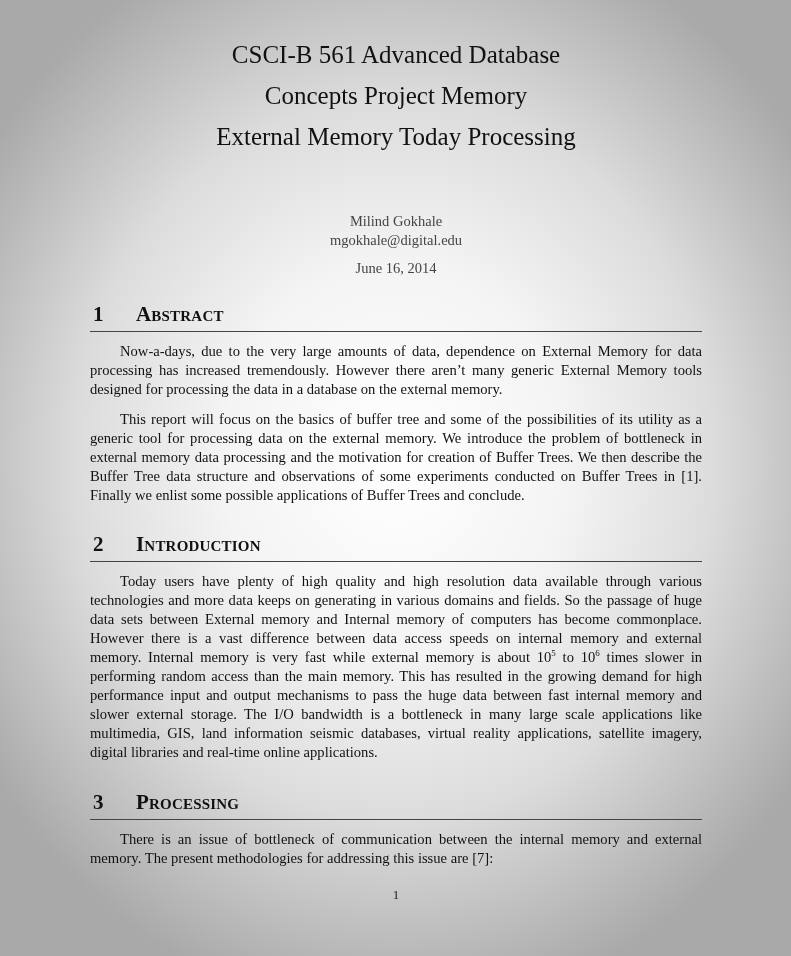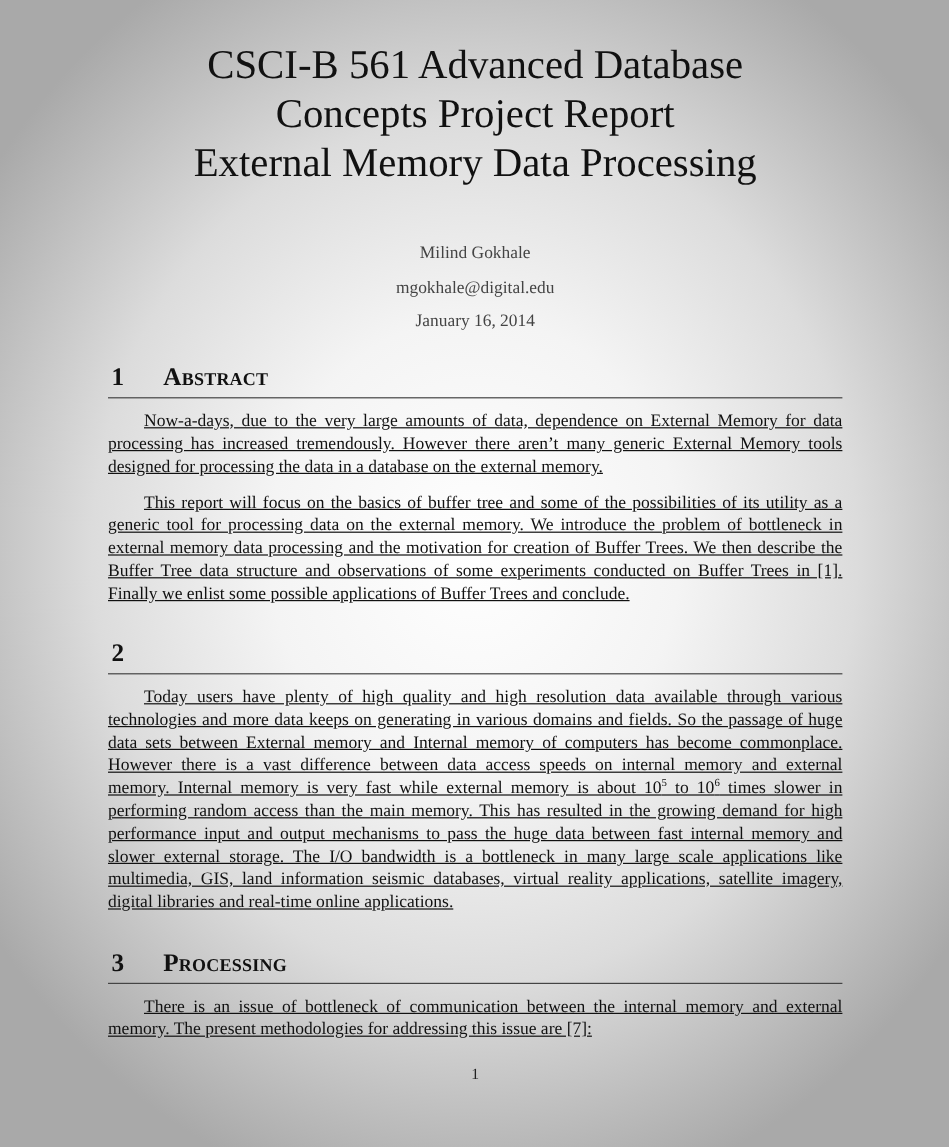--- a/index.html
+++ b/index.html
@@ -5,69 +5,70 @@
   html, body { margin: 0; padding: 0; }
   body {
     width: 791px; height: 956px; overflow: hidden; position: relative;
     background: radial-gradient(ellipse 62% 58% at 50% 48%, #ffffff 0%, #f4f4f4 35%, #dcdcdc 65%, #a9a9a9 100%);
     font-family: "Liberation Serif", "DejaVu Serif", serif;
     color: #111;
   }
   .page { position: absolute; left: 90px; top: 0; width: 612px; }
   .title {
     position: absolute; left: 0; width: 612px; top: 34px;
-    text-align: center; font-size: 34px; line-height: 41px; color: #111;
+    text-align: center; font-size: 25px; line-height: 41px; color: #111;
   }
   .title div { white-space: nowrap; }
   .meta {
     position: absolute; left: 0; width: 612px; text-align: center;
     font-size: 14.5px; color: #444;
   }
   .section-heading {
     position: absolute; left: 0; width: 612px; height: 28px;
     border-bottom: 1px solid #444;
     font-weight: bold; font-size: 21px; color: #111;
   }
   .section-heading .num { position: absolute; left: 3px; bottom: 4px; }
   .section-heading .label { position: absolute; left: 30px; bottom: 4px; font-variant: small-caps; letter-spacing: 0.2px; margin-left: 16px; }
   .para {
     position: absolute; left: 0; width: 612px;
     font-size: 14.6px; line-height: 19px; text-align: justify;
-    text-indent: 30px; color: #111; text-decoration: underline;
+    text-indent: 30px; color: #111;
   }
   .page-number {
     position: absolute; left: 0; width: 612px; top: 887px;
     text-align: center; font-size: 13px; color: #222;
   }
   sup { font-size: 9px; line-height: 0; vertical-align: 6px; }
 </style>
 </head>
 <body>
 
 <div class="page">
 
   <div class="title">
     <div>CSCI-B 561 Advanced Database</div>
-    <div>Concepts Project Report</div>
-    <div>External Memory Data Processing</div>
+    <div>Concepts Project Memory</div>
+    <div>External Memory Today Processing</div>
   </div>
 
-  <div class="meta" style="top:203px;">Milind Gokhale</div>
+  <div class="meta" style="top:213px;">Milind Gokhale</div>
   <div class="meta" style="top:232px;">mgokhale@digital.edu</div>
-  <div class="meta" style="top:260px;">January 16, 2014</div>
+  <div class="meta" style="top:260px;">June 16, 2014</div>
 
   <div class="section-heading" style="top:303px;">
     <span class="num">1</span>
     <span class="label">Abstract</span>
   </div>
   <div class="para" style="top:342px;">Now-a-days, due to the very large amounts of data, dependence on External Memory for data processing has increased tremendously. However there aren’t many generic External Memory tools designed for processing the data in a database on the external memory.</div>
   <div class="para" style="top:410px;">This report will focus on the basics of buffer tree and some of the possibilities of its utility as a generic tool for processing data on the external memory. We introduce the problem of bottleneck in external memory data processing and the motivation for creation of Buffer Trees. We then describe the Buffer Tree data structure and observations of some experiments conducted on Buffer Trees in [1]. Finally we enlist some possible applications of Buffer Trees and conclude.</div>
 
   <div class="section-heading" style="top:533px;">
     <span class="num">2</span>
+    <span class="label">Introduction</span>
   </div>
   <div class="para" style="top:572px;"><span>Today users have plenty of high quality and high resolution data available through various technologies and more data keeps on generating in various domains and fields. So the passage of huge data sets between External memory and Internal memory of computers has become commonplace. However there is a vast difference between data access speeds on internal memory and external memory. Internal memory is very fast while external memory is about 10</span><sup>5</sup><span> to 10</span><sup>6</sup><span> times slower in performing random access than the main memory. This has resulted in the growing demand for high performance input and output mechanisms to pass the huge data between fast internal memory and slower external storage. The I/O bandwidth is a bottleneck in many large scale applications like multimedia, GIS, land information seismic databases, virtual reality applications, satellite imagery, digital libraries and real-time online applications.</span></div>
 
   <div class="section-heading" style="top:791px;">
     <span class="num">3</span>
     <span class="label">Processing</span>
   </div>
   <div class="para" style="top:830px;">There is an issue of bottleneck of communication between the internal memory and external memory. The present methodologies for addressing this issue are [7]:</div>
 
   <div class="page-number">1</div>

